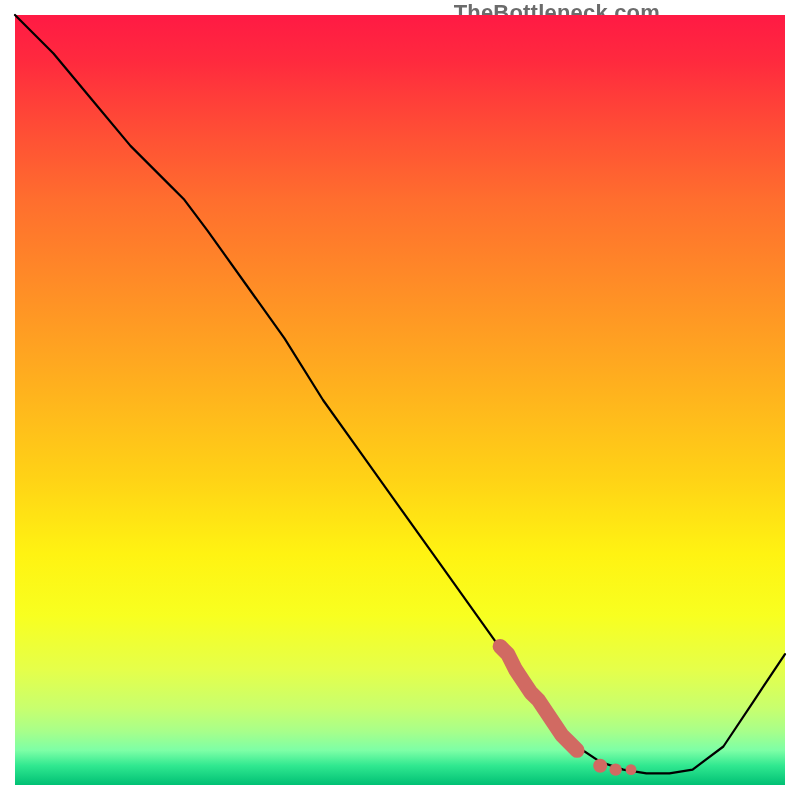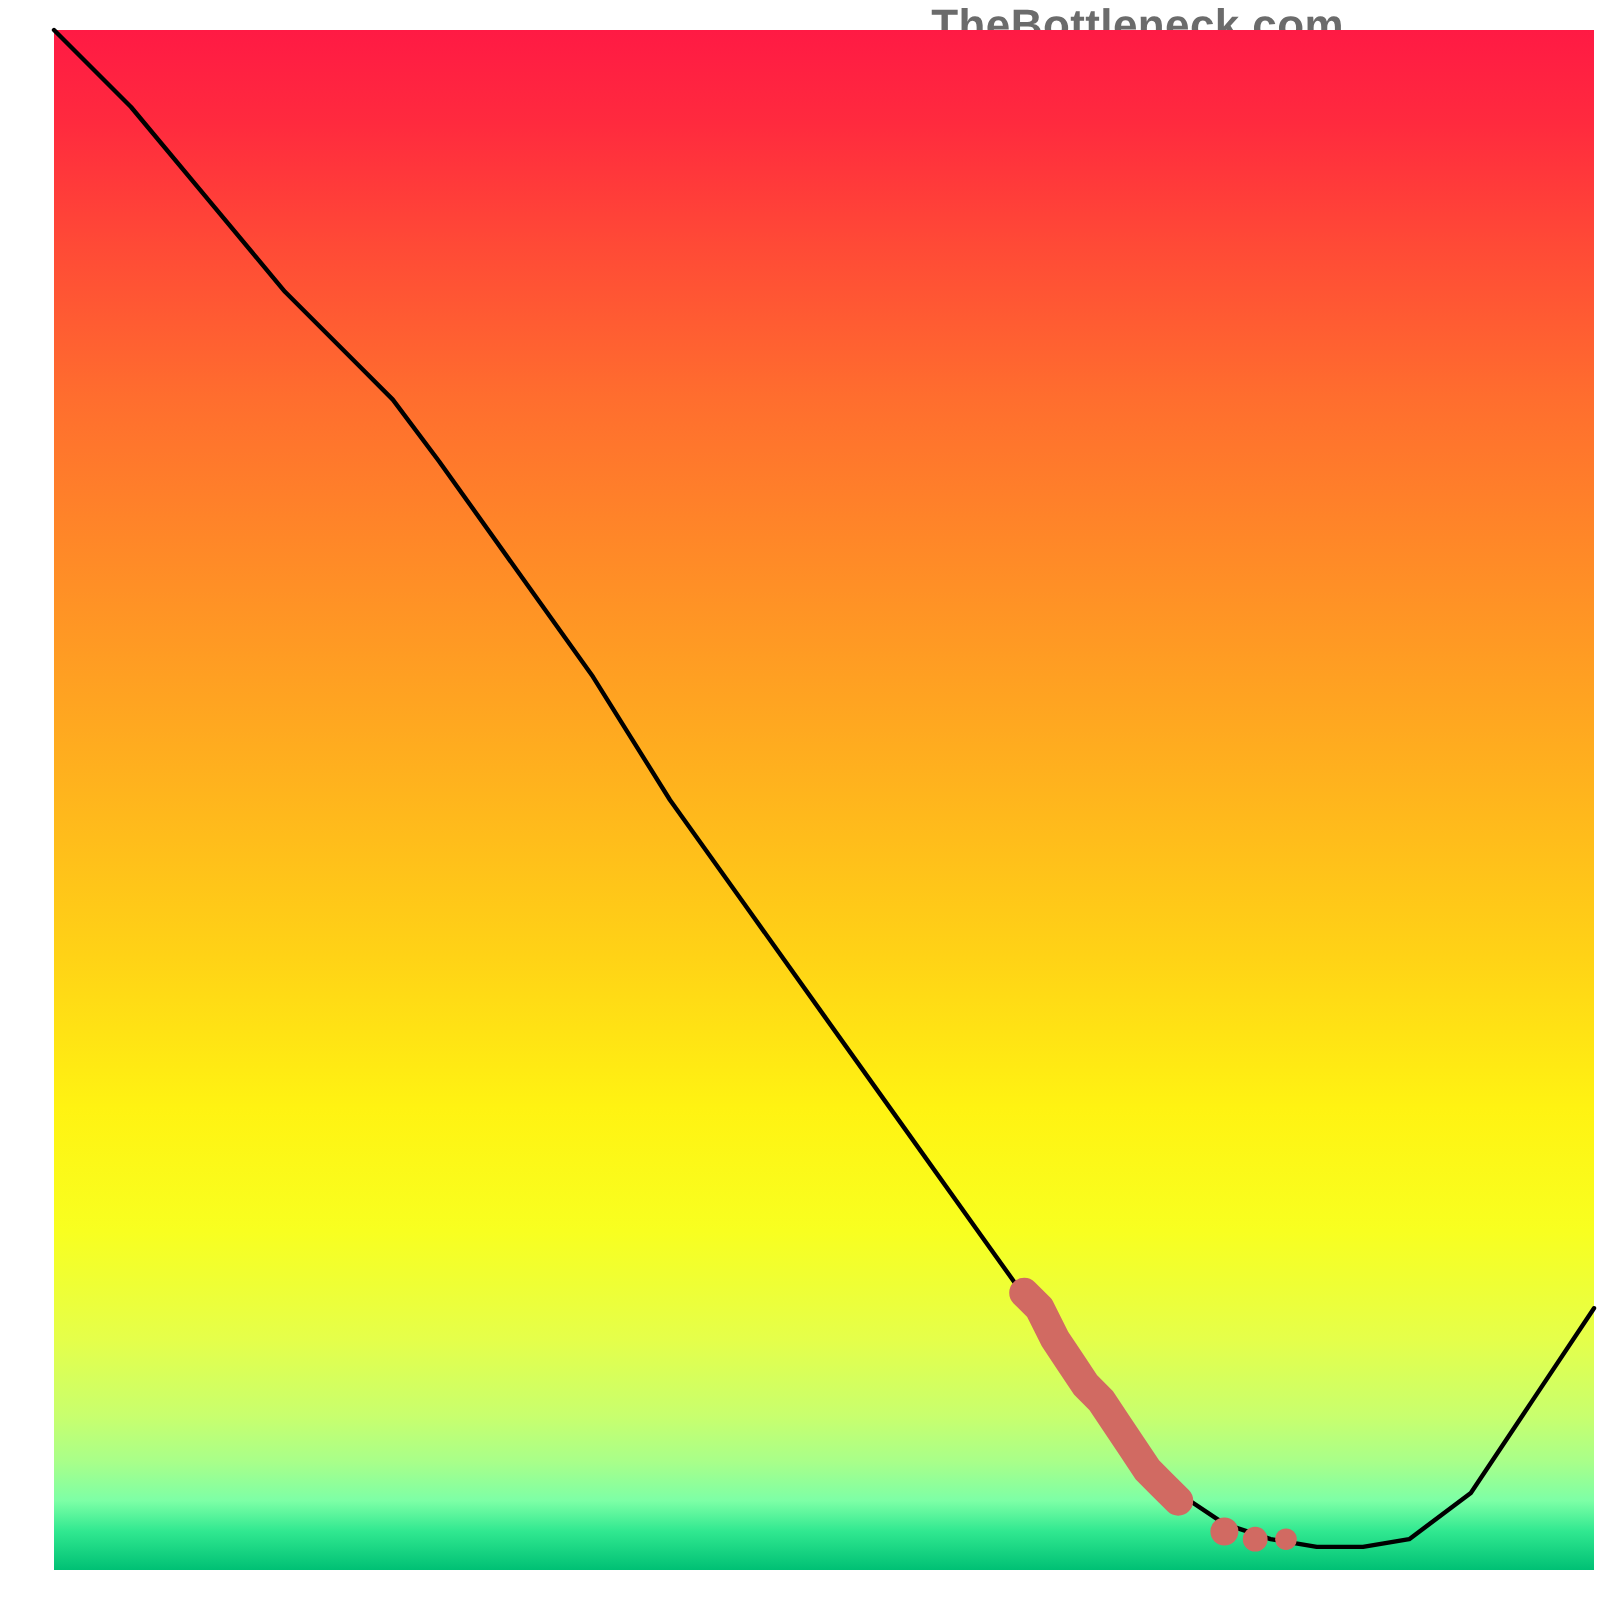--- a/index.html
+++ b/index.html
@@ -8,21 +8,20 @@
     width: 800px;
     height: 800px;
     overflow: hidden;
     background: #ffffff;
     font-family: Arial, Helvetica, sans-serif;
   }
   .chart-wrap {
     position: relative;
     width: 666px;
     height: 800px;
-    margin-left: 12px;
   }
   .plot-area {
     position: absolute;
     left: 15px;
     top: 15px;
     width: 770px;
     height: 770px;
     box-sizing: border-box;
   }
   .gradient-bg {

